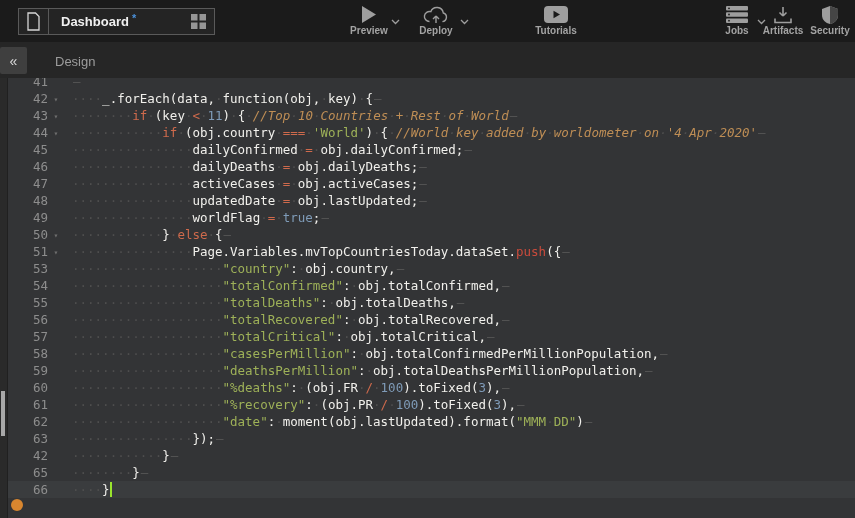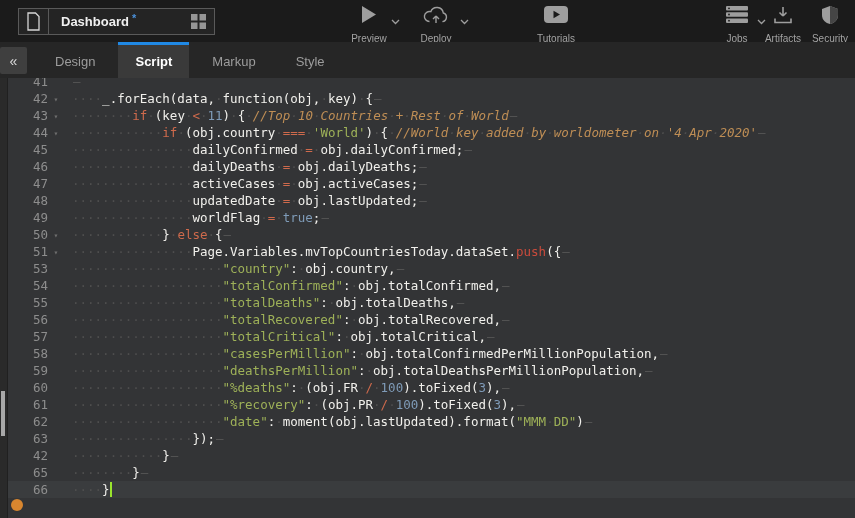--- a/index.html
+++ b/index.html
@@ -12,29 +12,29 @@
   .page-switcher{position:absolute;left:18px;top:8px;height:24px;display:flex;}
   .ps-doc{width:31px;height:27px;border:1px solid #5a5a5a;background:#242424;
           display:flex;align-items:center;justify-content:center;}
   .ps-name{width:166px;height:27px;border:1px solid #5a5a5a;border-left:none;background:#242424;
            display:flex;align-items:center;padding:0 8px 0 12px;color:#f0f0f0;
            font-size:13px;font-weight:700;}
   .dirty{color:#4a90d9;font-size:11px;vertical-align:super;margin-left:3px;position:relative;top:-4px;}
   .ps-grid{margin-left:auto;display:flex;}
   .tb-item{position:absolute;top:4px;text-align:center;color:#a3a3a3;font-size:10px;}
   .tb-ico{height:21px;display:flex;align-items:center;justify-content:center;position:relative;}
-  .tb-label{margin-top:8px;white-space:nowrap;}
+  .tb-label{margin-top:0;white-space:nowrap;font-weight:bold;}
   .chev{position:absolute;}
 
   
   .tabbar{position:absolute;left:0;top:42px;width:855px;height:36px;background:#262626;}
   .collapse-btn{position:absolute;left:0;top:5px;width:27px;height:27px;background:#3f3f3f;
                 border-radius:2px;color:#dcdcdc;font-size:14px;display:flex;align-items:center;
                 justify-content:center;}
-  .tabs{position:absolute;left:38px;top:0;height:36px;display:flex;gap:6px;}
+  .tabs{position:absolute;left:38px;top:0;height:36px;display:flex;gap:6px;flex-direction:column;}
   .tab{height:36px;line-height:33px;padding:0 17px;font-size:13px;color:#9c9c9c;
        border-top:3px solid transparent;}
   .tab.active{background:#3a3a3a;border-top:3px solid #2089e5;color:#ffffff;font-weight:700;}
 
   
   .editor{position:absolute;left:0;top:78px;width:855px;height:440px;background:#333436;overflow:hidden;}
   .left-strip{position:absolute;left:0;top:0;width:8px;height:440px;background:#2a2a2a;
               border-right:1px solid #202020;z-index:3;}
   .scroll-thumb{position:absolute;left:1px;top:313px;width:4px;height:45px;background:#a8a8a8;}
   .rows{position:absolute;left:8px;top:-5px;width:847px;

